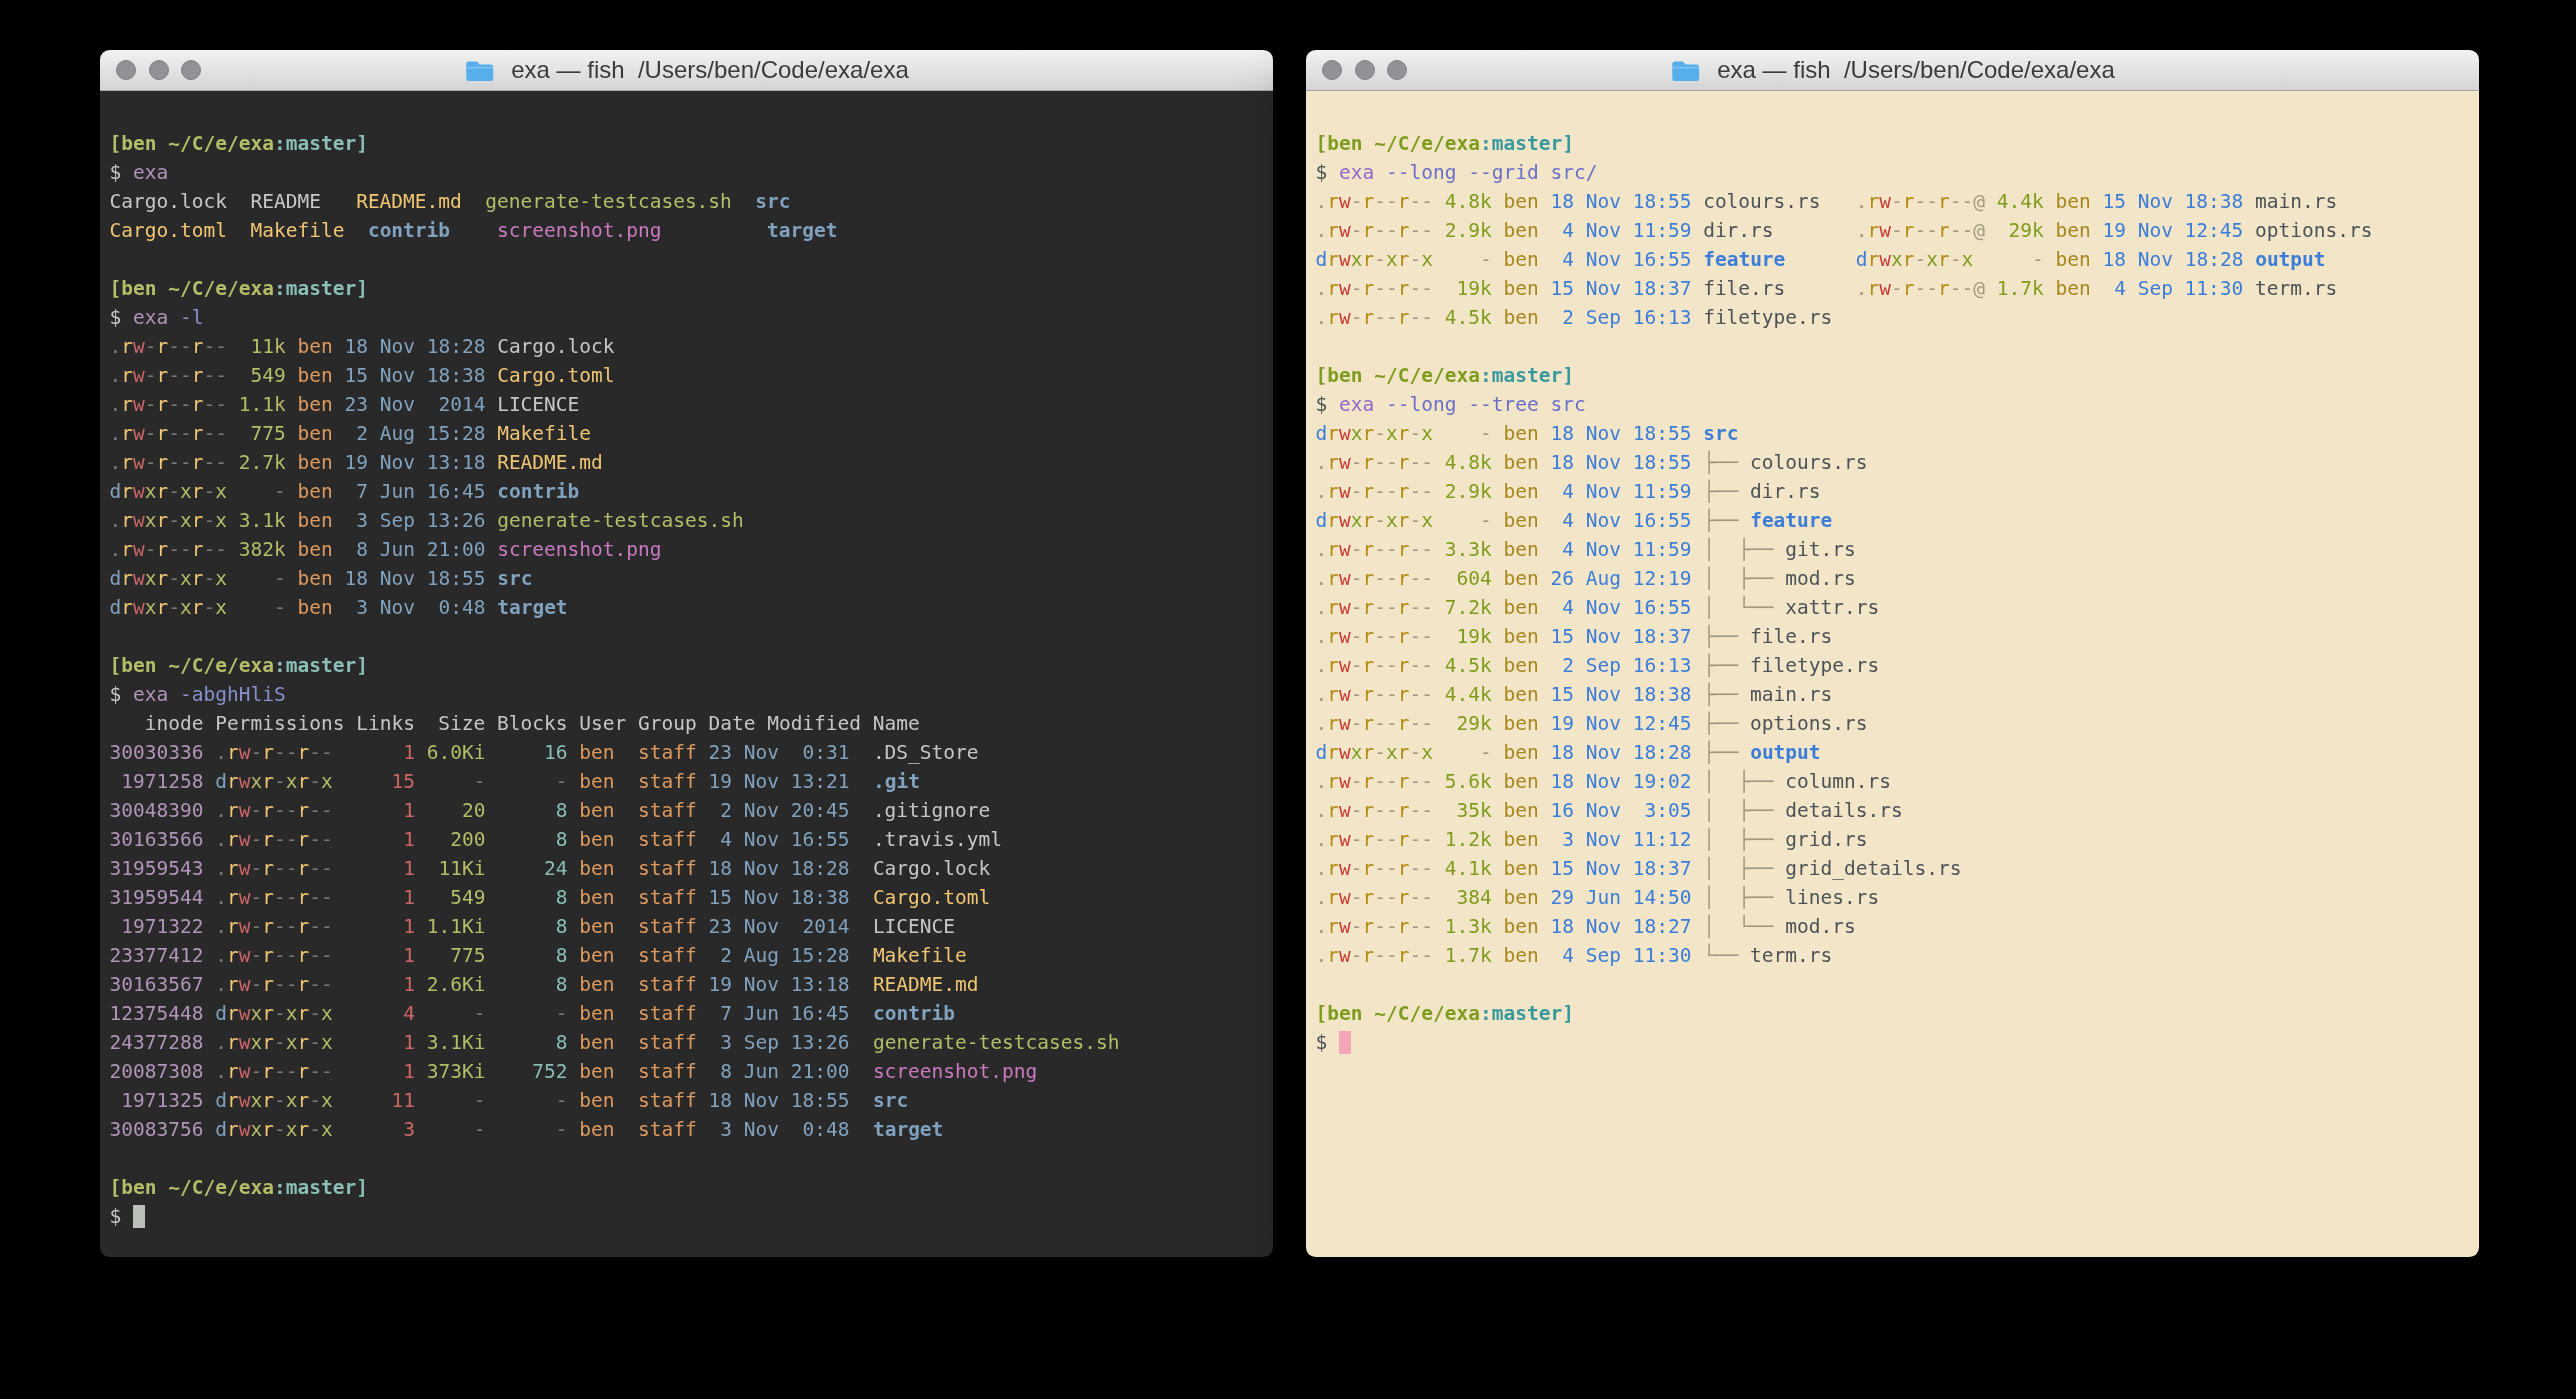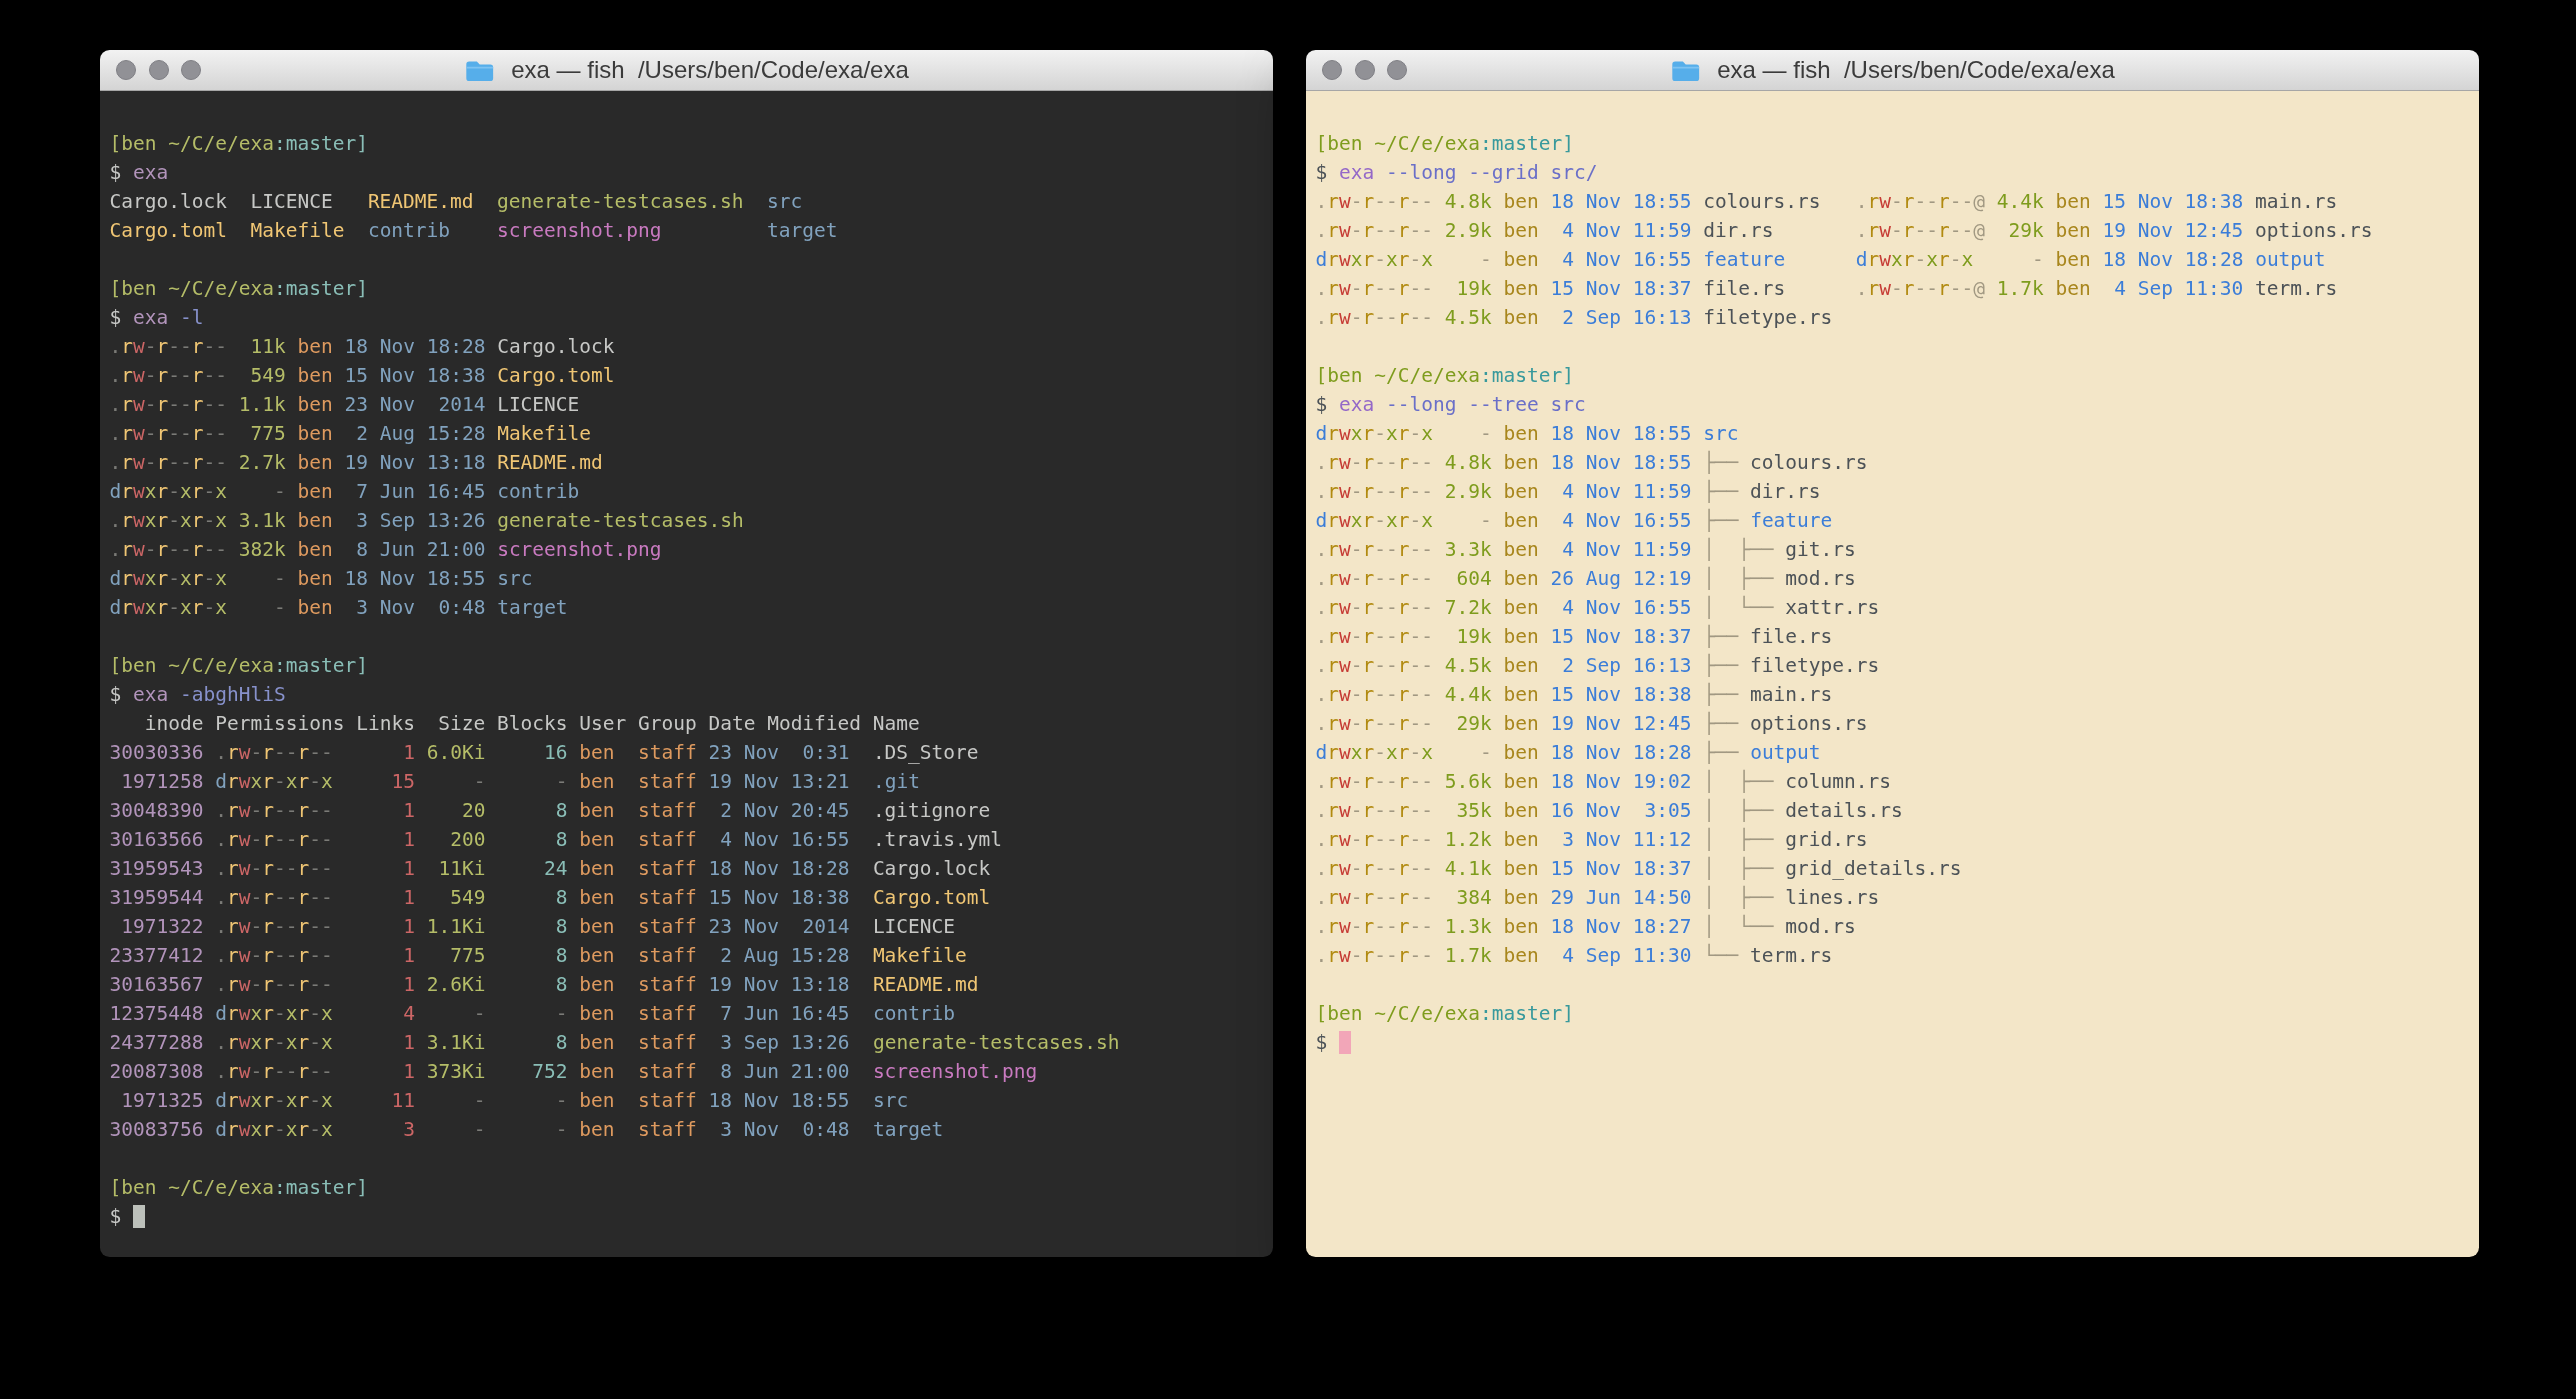--- a/index.html
+++ b/index.html
@@ -17,21 +17,21 @@
   .titlewrap{position:absolute;left:50%;top:0;height:100%;transform:translateX(-50%);
              display:flex;align-items:center;gap:17px;color:#3b3b3b;font-size:24px;white-space:pre;}
   .folder-svg{display:block;}
   .term{margin:0;padding:38px 7.7px 0 9.6px;box-sizing:border-box;height:1166px;
         font-family:"DejaVu Sans Mono",monospace;font-size:19.5px;line-height:29px;
         white-space:pre;background:var(--bg);}
   .c-fg{color:var(--fg)} .c-gr{color:var(--gr)} .c-rd{color:var(--rd)} .c-yl{color:var(--yl)}
   .c-or{color:var(--or)} .c-gn{color:var(--gn)} .c-cy{color:var(--cy)} .c-bl{color:var(--bl)}
   .c-pu{color:var(--pu)} .c-pk{color:var(--pk)} .c-vi{color:var(--vi)}
   .f-u{text-underline-offset:3.8px;text-decoration-thickness:1.9px;}
-  .f-b{font-weight:normal;}
+  .f-b{font-weight:bold;}
   .f-k{background:var(--cursor);}
 </style>
 </head>
 <body>
 
 <div class="stage">
 
   <div class="window" id="win-left">
     <div class="titlebar">
       <div class="lights">
@@ -42,21 +42,21 @@
       <div class="titlewrap">
         <span><svg class="folder-svg" width="30" height="23" viewBox="0 0 31 24">
               <path d="M1.5 5.5q0-3 3-3h8l3 3.2h11q3 0 3 3v11.3q0 3-3 3h-22q-3 0-3-3z" fill="#56aeea"></path>
               <path d="M1.5 8h28v2h-28z" fill="#7ec3f2"></path>
             </svg></span>
         <span>exa — fish  /Users/ben/Code/exa/exa</span>
       </div>
     </div>
     <pre class="term" style="--bg: #292929; --fg: #c7c8c6; --gr: #7b7b77; --rd: #cc6666; --yl: #f0c674; --or: #de9a5f; --gn: #b5bd68; --cy: #8abeb7; --bl: #81a2be; --pu: #b294bb; --pk: #c97ac0; --vi: #8791cb; --cursor: #bcc0ba;"><span class="c-gn f-b">[ben ~/C/e/exa</span><span class="c-cy f-b">:master]</span>
 <span class="c-fg">$ </span><span class="c-pu">exa</span>
-<span class="c-fg">Cargo.lock  LICENCE   </span><span class="c-yl f-u">README.md</span><span class="c-fg">  </span><span class="c-gn">generate-testcases.sh</span><span class="c-fg">  </span><span class="c-bl f-b">src</span>
+<span class="c-fg">Cargo.lock  README   </span><span class="c-yl f-u">README.md</span><span class="c-fg">  </span><span class="c-gn">generate-testcases.sh</span><span class="c-fg">  </span><span class="c-bl f-b">src</span>
 <span class="c-yl f-u">Cargo.toml</span><span class="c-fg">  </span><span class="c-yl f-u">Makefile</span><span class="c-fg">  </span><span class="c-bl f-b">contrib</span><span class="c-fg">    </span><span class="c-pk">screenshot.png</span><span class="c-fg">         </span><span class="c-bl f-b">target</span>
 
 <span class="c-gn f-b">[ben ~/C/e/exa</span><span class="c-cy f-b">:master]</span>
 <span class="c-fg">$ </span><span class="c-pu">exa</span><span class="c-vi"> -l</span>
 <span class="c-gr">.</span><span class="c-yl">r</span><span class="c-rd">w</span><span class="c-gr">-</span><span class="c-yl">r</span><span class="c-gr">--</span><span class="c-yl">r</span><span class="c-gr">--</span><span class="c-gn">  11k</span><span class="c-fg"> </span><span class="c-or">ben</span><span class="c-fg"> </span><span class="c-bl">18 Nov 18:28</span><span class="c-fg"> </span><span class="c-fg">Cargo.lock</span>
 <span class="c-gr">.</span><span class="c-yl">r</span><span class="c-rd">w</span><span class="c-gr">-</span><span class="c-yl">r</span><span class="c-gr">--</span><span class="c-yl">r</span><span class="c-gr">--</span><span class="c-gn">  549</span><span class="c-fg"> </span><span class="c-or">ben</span><span class="c-fg"> </span><span class="c-bl">15 Nov 18:38</span><span class="c-fg"> </span><span class="c-yl f-u">Cargo.toml</span>
 <span class="c-gr">.</span><span class="c-yl">r</span><span class="c-rd">w</span><span class="c-gr">-</span><span class="c-yl">r</span><span class="c-gr">--</span><span class="c-yl">r</span><span class="c-gr">--</span><span class="c-gn"> 1.1k</span><span class="c-fg"> </span><span class="c-or">ben</span><span class="c-fg"> </span><span class="c-bl">23 Nov  2014</span><span class="c-fg"> </span><span class="c-fg">LICENCE</span>
 <span class="c-gr">.</span><span class="c-yl">r</span><span class="c-rd">w</span><span class="c-gr">-</span><span class="c-yl">r</span><span class="c-gr">--</span><span class="c-yl">r</span><span class="c-gr">--</span><span class="c-gn">  775</span><span class="c-fg"> </span><span class="c-or">ben</span><span class="c-fg"> </span><span class="c-bl"> 2 Aug 15:28</span><span class="c-fg"> </span><span class="c-yl f-u">Makefile</span>
 <span class="c-gr">.</span><span class="c-yl">r</span><span class="c-rd">w</span><span class="c-gr">-</span><span class="c-yl">r</span><span class="c-gr">--</span><span class="c-yl">r</span><span class="c-gr">--</span><span class="c-gn"> 2.7k</span><span class="c-fg"> </span><span class="c-or">ben</span><span class="c-fg"> </span><span class="c-bl">19 Nov 13:18</span><span class="c-fg"> </span><span class="c-yl f-u">README.md</span>
 <span class="c-bl">d</span><span class="c-yl">r</span><span class="c-rd">w</span><span class="c-gn">x</span><span class="c-yl">r</span><span class="c-gr">-</span><span class="c-gn">x</span><span class="c-yl">r</span><span class="c-gr">-</span><span class="c-gn">x</span><span class="c-gr">    -</span><span class="c-fg"> </span><span class="c-or">ben</span><span class="c-fg"> </span><span class="c-bl"> 7 Jun 16:45</span><span class="c-fg"> </span><span class="c-bl f-b">contrib</span>

